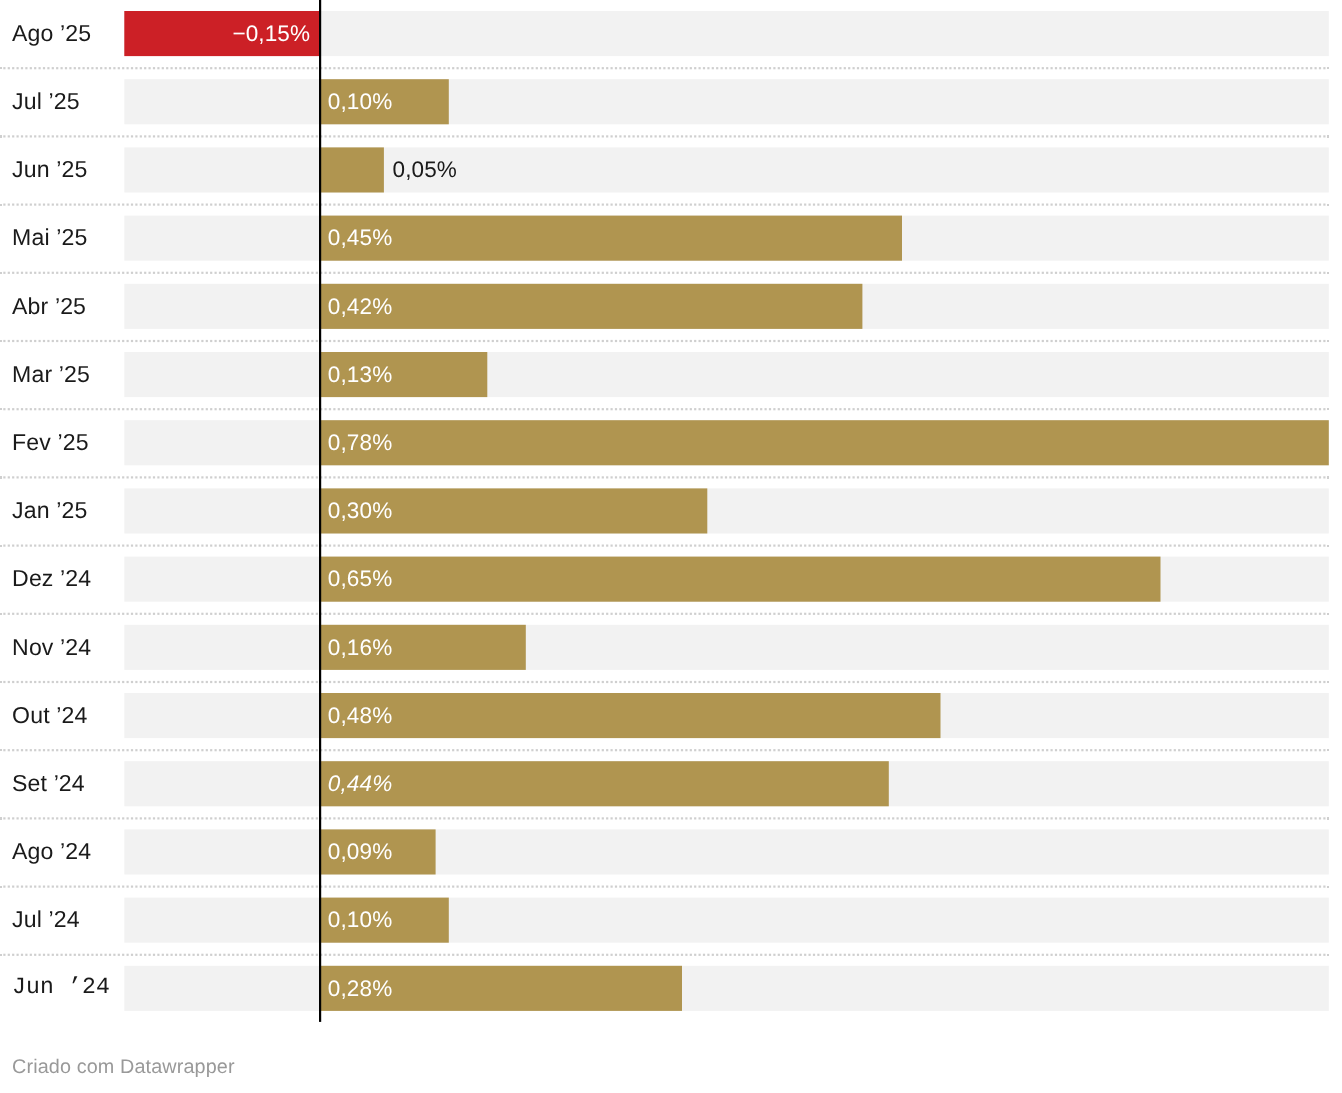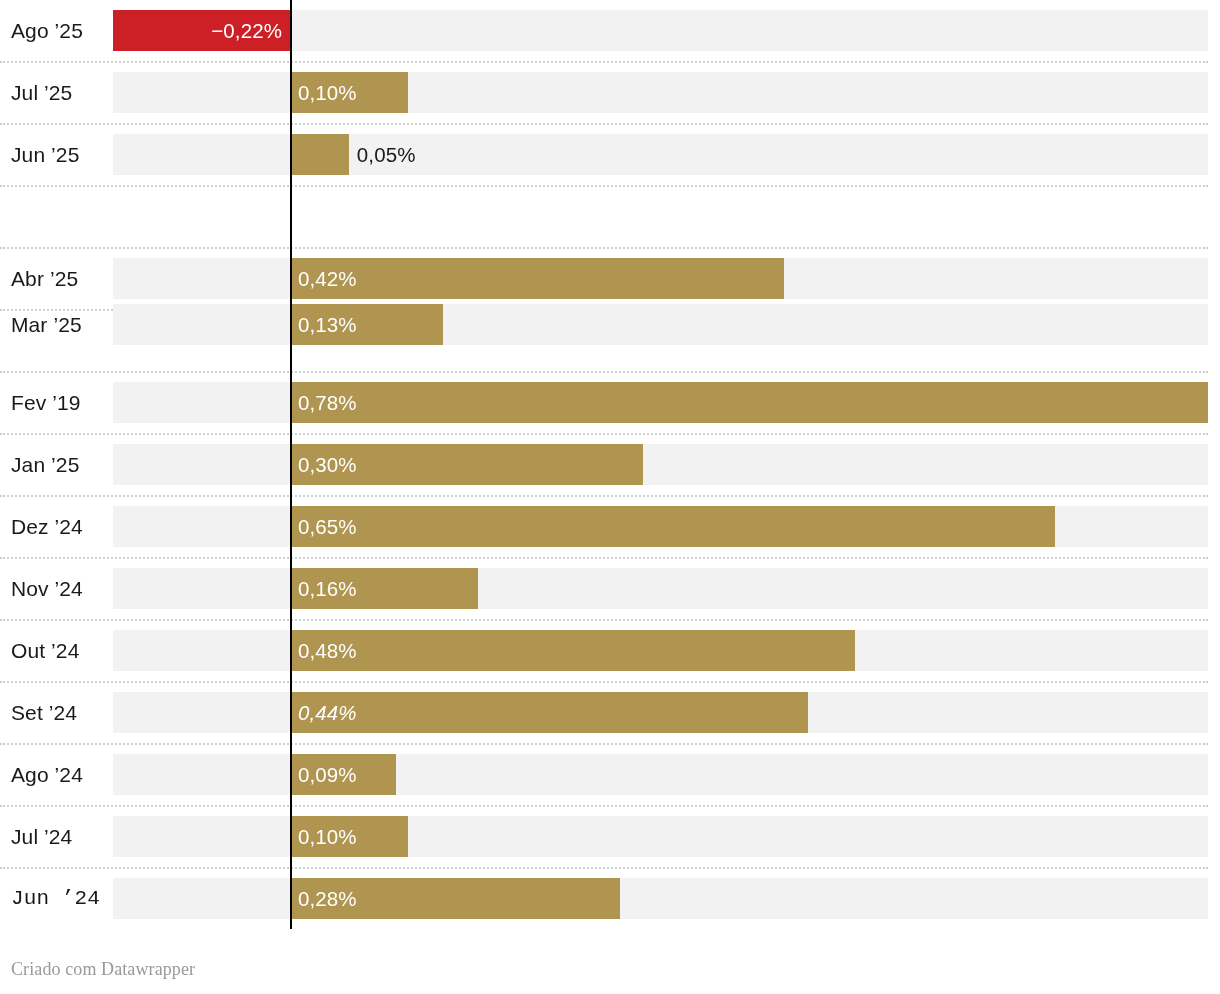--- a/index.html
+++ b/index.html
@@ -99,55 +99,61 @@
 </style>
 </head>
 <body>
 
 <div id="chart-root">
   <div class="plot-area" id="plot-area">
       <div class="bar-row" style="top: 10px; height: 41px;">
         <div class="track" style="left: 113px; width: 1095px; top: 0px; height: 41px;"></div>
         <div class="cat-label" style="top: 0px; height: 41px; line-height: 41px;">Ago ’25</div>
         <div class="bar negative" style="top: 0px; height: 41px; width: 176.55px; left: 113.45px;"></div>
-        <div class="value-label inside-right" style="top: 0px; height: 41px; line-height: 41px; left: 113.45px; width: 176.55px; text-align: right; box-sizing: border-box; padding-right: 8px;">−0,22%</div>
+        <div class="value-label inside-right" style="top: 0px; height: 41px; line-height: 41px; left: 113.45px; width: 176.55px; text-align: right; box-sizing: border-box; padding-right: 8px;">−0,15%</div>
       </div>
       <div class="row-separator" style="top: 61px;"></div>
       <div class="bar-row" style="top: 72px; height: 41px;">
         <div class="track" style="left: 113px; width: 1095px; top: 0px; height: 41px;"></div>
         <div class="cat-label" style="top: 0px; height: 41px; line-height: 41px;">Jul ’25</div>
         <div class="bar positive" style="top: 0px; height: 41px; width: 117.7px; left: 290px;"></div>
         <div class="value-label inside-left" style="top: 0px; height: 41px; line-height: 41px; left: 298px;">0,10%</div>
       </div>
       <div class="row-separator" style="top: 123px;"></div>
       <div class="bar-row" style="top: 134px; height: 41px;">
         <div class="track" style="left: 113px; width: 1095px; top: 0px; height: 41px;"></div>
         <div class="cat-label" style="top: 0px; height: 41px; line-height: 41px;">Jun ’25</div>
         <div class="bar positive" style="top: 0px; height: 41px; width: 58.85px; left: 290px;"></div>
         <div class="value-label outside" style="top: 0px; height: 41px; line-height: 41px; left: 356.85px;">0,05%</div>
       </div>
       <div class="row-separator" style="top: 185px;"></div>
+      <div class="bar-row" style="top: 196px; height: 41px;">
+        <div class="track" style="left: 113px; width: 1095px; top: 0px; height: 41px;"></div>
+        <div class="cat-label" style="top: 0px; height: 41px; line-height: 41px;">Mai ’25</div>
+        <div class="bar positive" style="top: 0px; height: 41px; width: 529.65px; left: 290px;"></div>
+        <div class="value-label inside-left" style="top: 0px; height: 41px; line-height: 41px; left: 298px;">0,45%</div>
+      </div>
       <div class="row-separator" style="top: 247px;"></div>
       <div class="bar-row" style="top: 258px; height: 41px;">
         <div class="track" style="left: 113px; width: 1095px; top: 0px; height: 41px;"></div>
         <div class="cat-label" style="top: 0px; height: 41px; line-height: 41px;">Abr ’25</div>
         <div class="bar positive" style="top: 0px; height: 41px; width: 494.34px; left: 290px;"></div>
         <div class="value-label inside-left" style="top: 0px; height: 41px; line-height: 41px; left: 298px;">0,42%</div>
       </div>
       <div class="row-separator" style="top: 309px;"></div>
-      <div class="bar-row" style="top: 304px; height: 41px;">
+      <div class="bar-row" style="top: 320px; height: 41px;">
         <div class="track" style="left: 113px; width: 1095px; top: 0px; height: 41px;"></div>
         <div class="cat-label" style="top: 0px; height: 41px; line-height: 41px;">Mar ’25</div>
         <div class="bar positive" style="top: 0px; height: 41px; width: 153.01px; left: 290px;"></div>
         <div class="value-label inside-left" style="top: 0px; height: 52px; line-height: 41px; left: 298px;">0,13%</div>
       </div>
       <div class="row-separator" style="top: 371px;"></div>
       <div class="bar-row" style="top: 382px; height: 41px;">
         <div class="track" style="left: 113px; width: 1095px; top: 0px; height: 41px;"></div>
-        <div class="cat-label" style="top: 0px; height: 41px; line-height: 41px;">Fev ’19</div>
+        <div class="cat-label" style="top: 0px; height: 41px; line-height: 41px;">Fev ’25</div>
         <div class="bar positive" style="top: 0px; height: 41px; width: 918.06px; left: 290px;"></div>
         <div class="value-label inside-left" style="top: 0px; height: 41px; line-height: 41px; left: 298px;">0,78%</div>
       </div>
       <div class="row-separator" style="top: 433px;"></div>
       <div class="bar-row" style="top: 444px; height: 41px;">
         <div class="track" style="left: 113px; width: 1095px; top: 0px; height: 41px;"></div>
         <div class="cat-label" style="top: 0px; height: 41px; line-height: 41px;">Jan ’25</div>
         <div class="bar positive" style="top: 0px; height: 41px; width: 353.1px; left: 290px;"></div>
         <div class="value-label inside-left" style="top: 0px; height: 41px; line-height: 41px; left: 298px;">0,30%</div>
       </div>
@@ -195,14 +201,14 @@
       </div>
       <div class="row-separator" style="top: 867px;"></div>
       <div class="bar-row" style="top: 878px; height: 41px;">
         <div class="track" style="left: 113px; width: 1095px; top: 0px; height: 41px;"></div>
         <div class="cat-label" style="top: 0px; height: 41px; line-height: 41px; font-family: Liberation Mono, monospace;">Jun ’24</div>
         <div class="bar positive" style="top: 0px; height: 41px; width: 329.56px; left: 290px;"></div>
         <div class="value-label inside-left" style="top: 0px; height: 41px; line-height: 41px; left: 298px;">0,28%</div>
       </div>
     </div>
   <div id="zero-line" style="left: 290px; top: 0px; height: 929px;"></div>
-  <div class="footer" style="top: 959px; font-family: Liberation Serif, serif;">Criado com Datawrapper</div>
+  <div class="footer" style="top: 959px;">Criado com Datawrapper</div>
 </div>
 
 </body></html>

